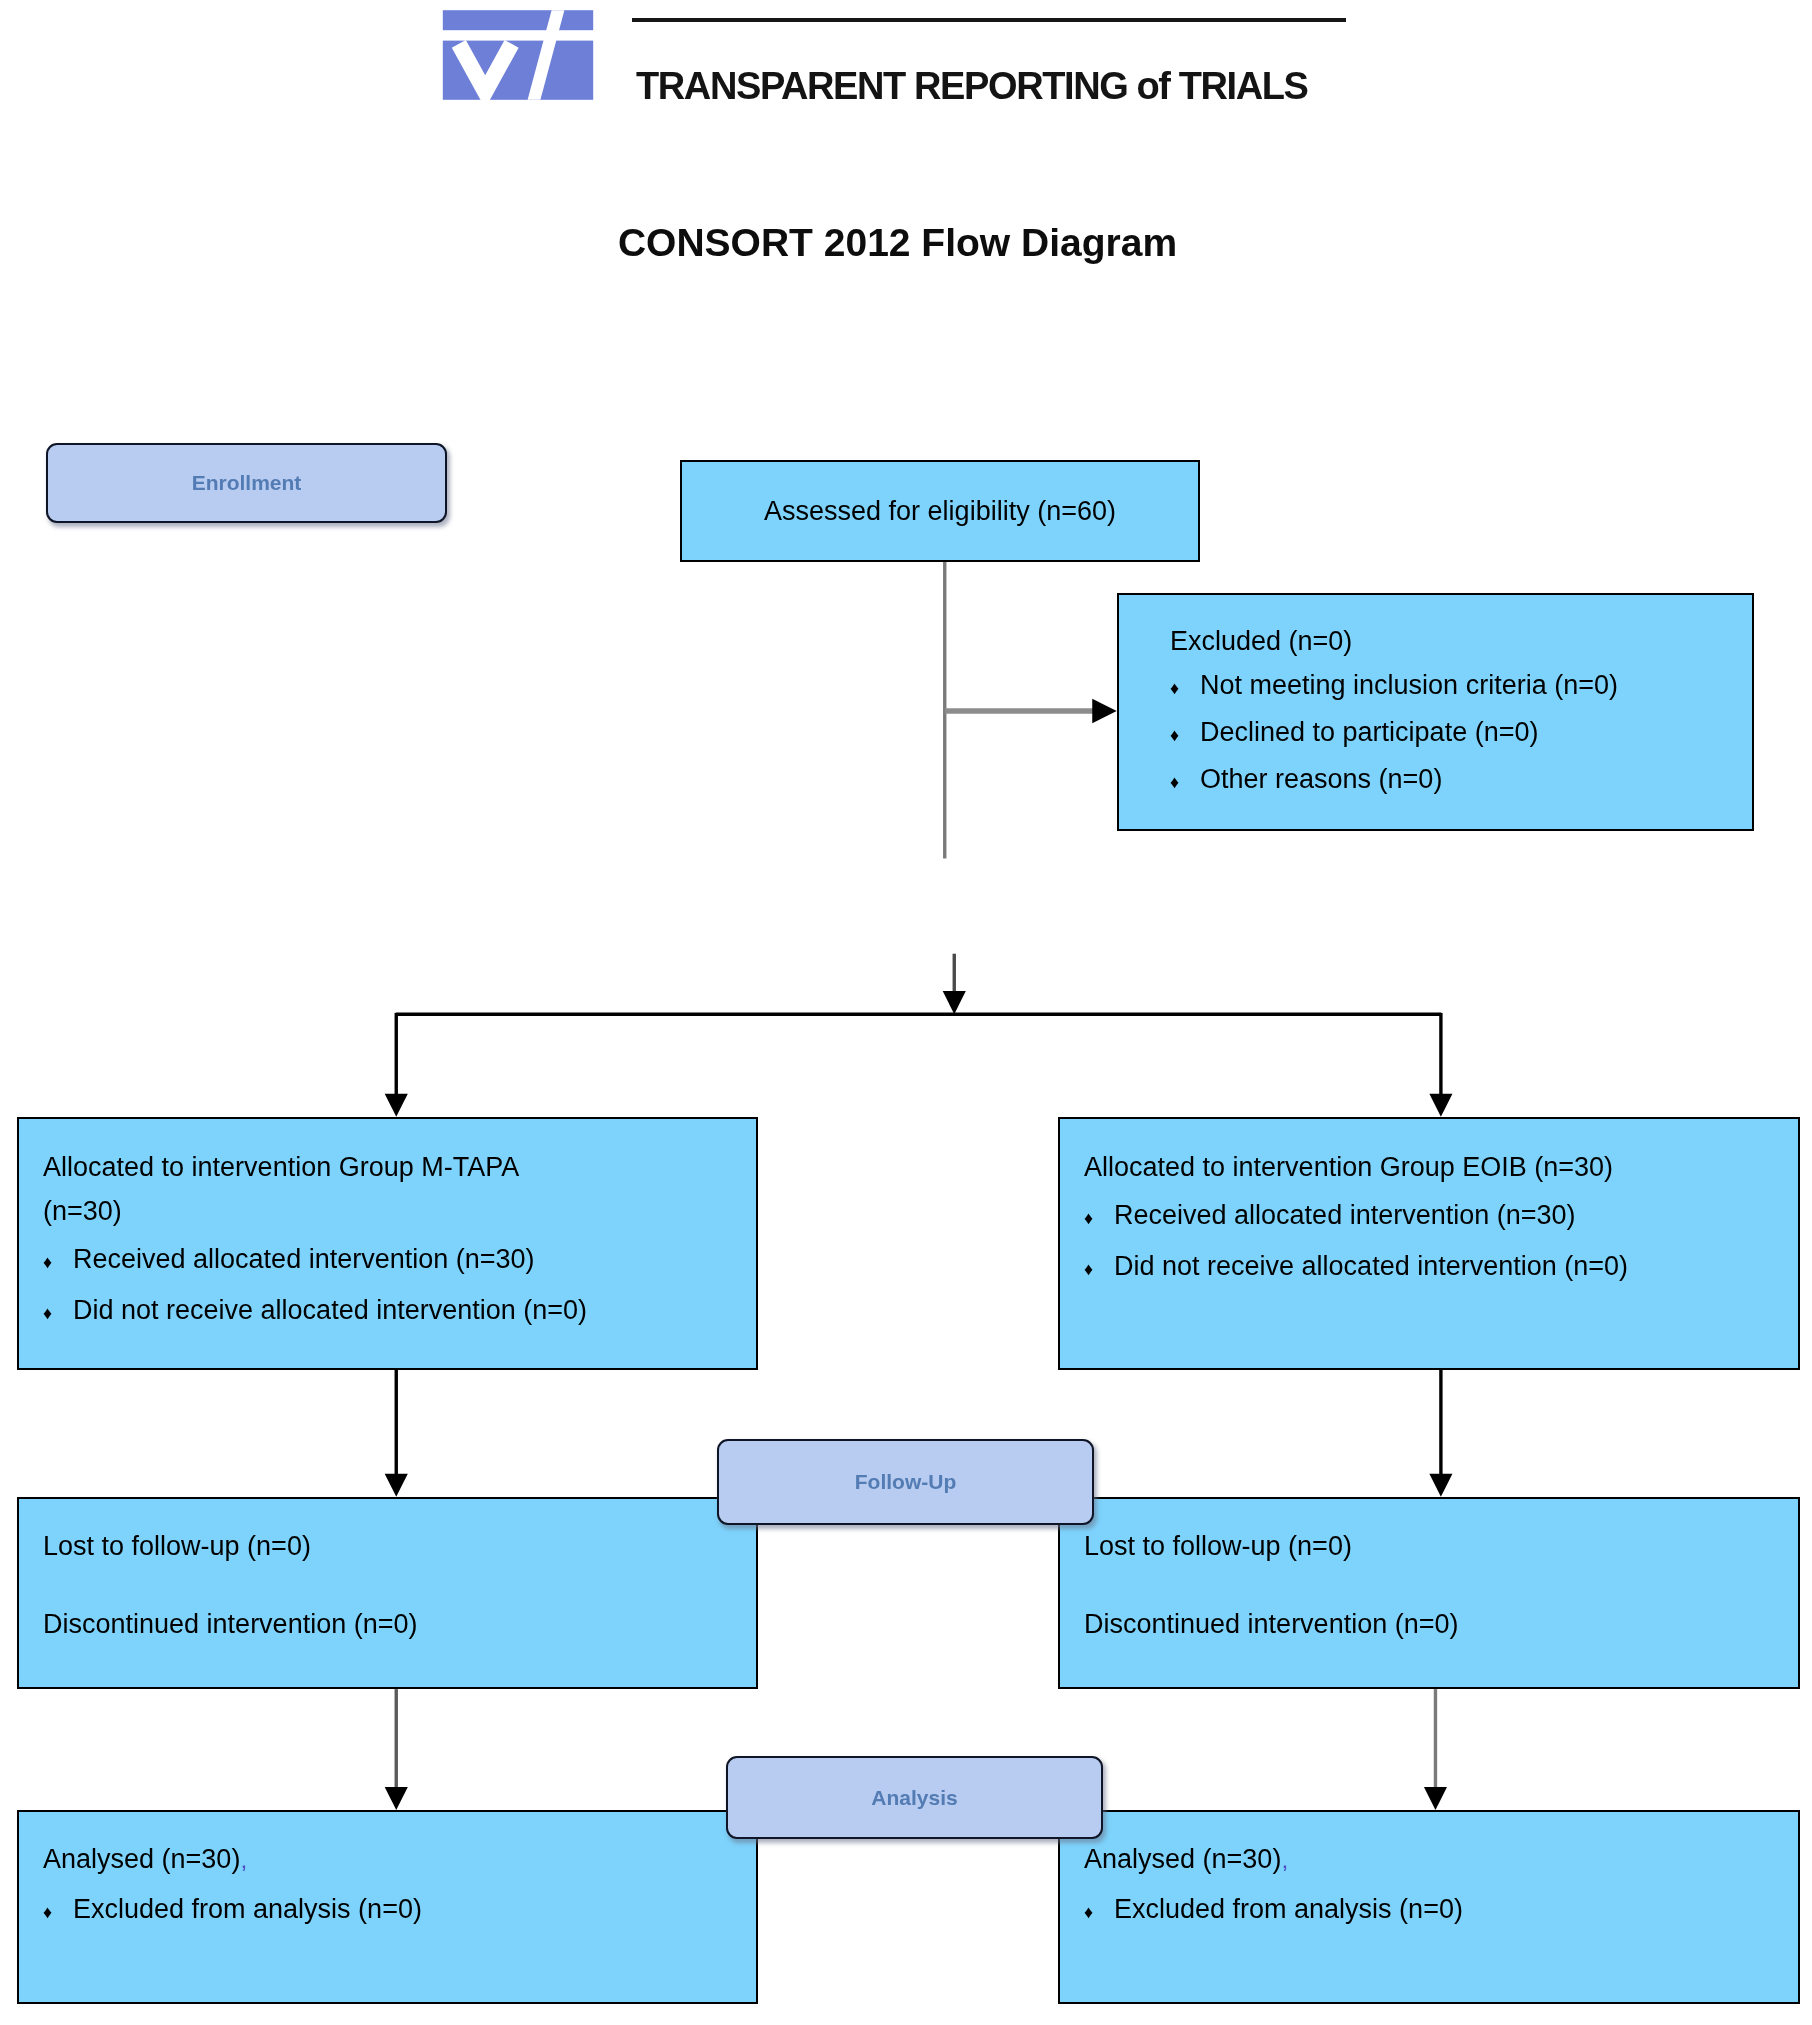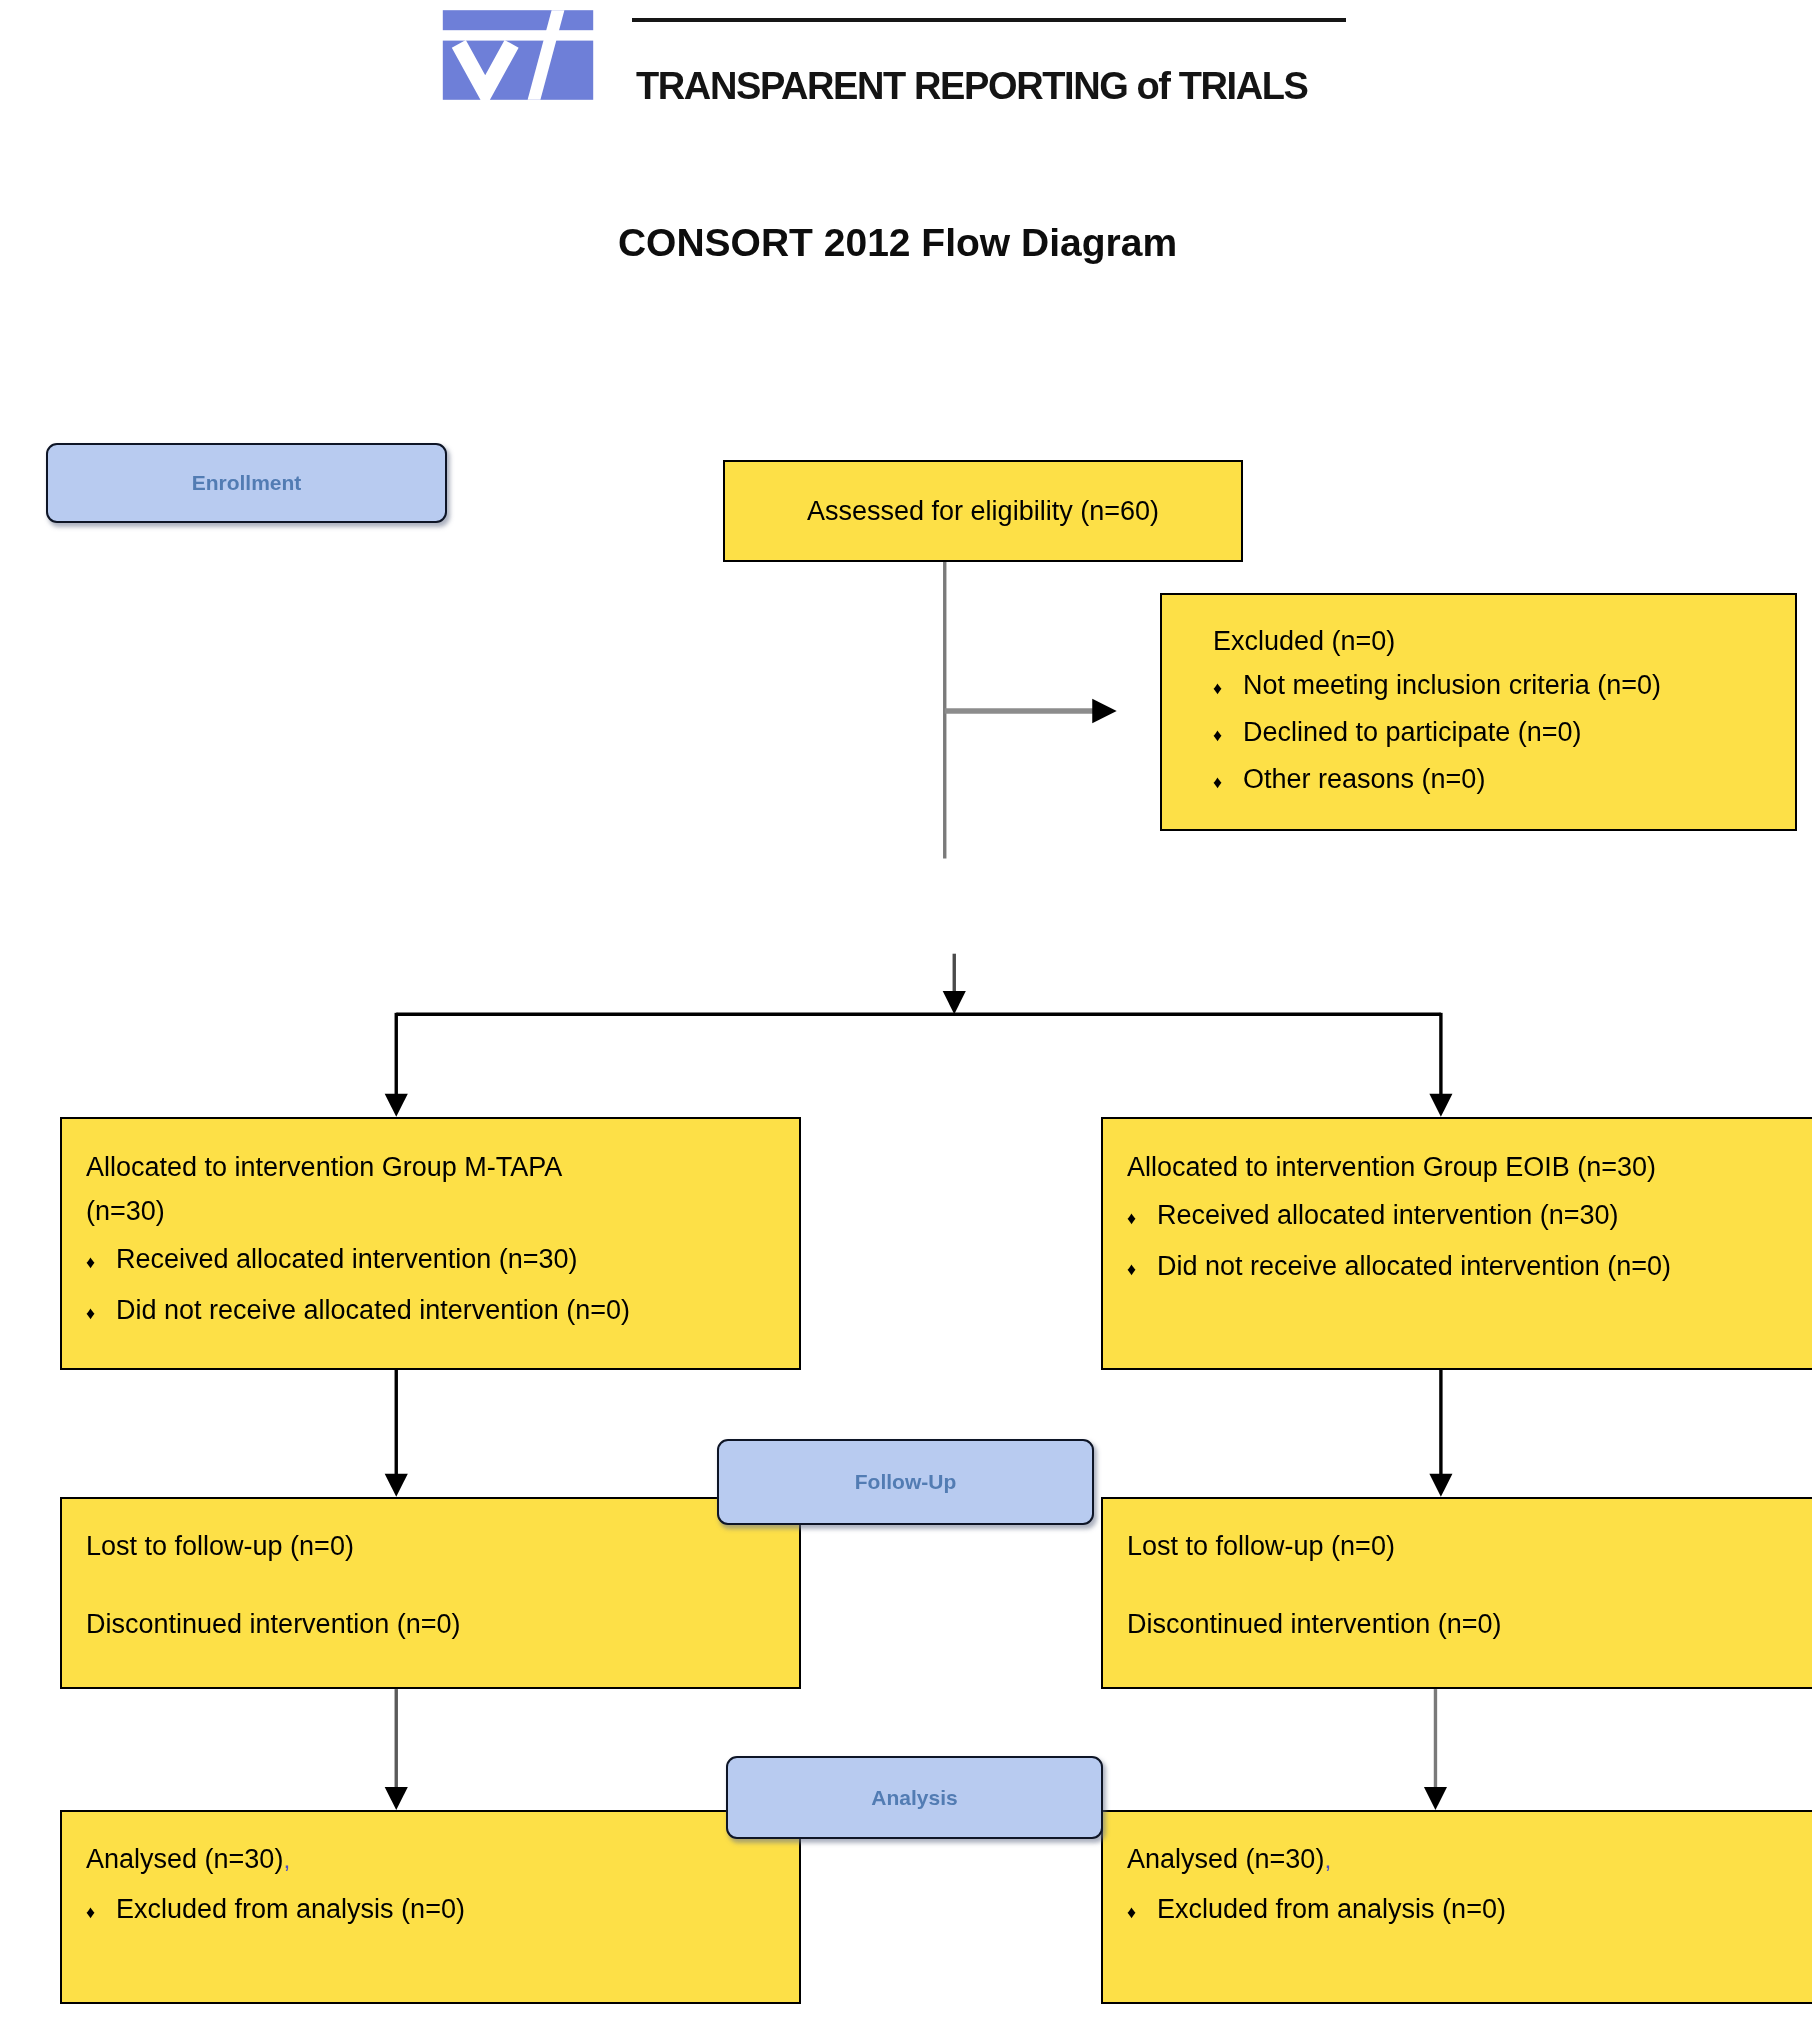--- a/index.html
+++ b/index.html
@@ -13,21 +13,21 @@
   .logo-rule{position:absolute;left:632px;top:17.7px;width:714px;height:4.8px;background:#161616;z-index:2;}
   .logo-text{
     position:absolute;left:636px;top:53px;width:748px;z-index:2;
     font-size:38px;font-weight:700;letter-spacing:-1.4px;color:#141414;white-space:nowrap;margin-top:12px;
   }
   .page-title{
     position:absolute;left:0;top:221px;width:1795px;text-align:center;z-index:2;
     font-size:39px;font-weight:700;color:#0d0d0d;
   }
   
-  .fbox{position:absolute;background:#fde047;border:2.7px solid #000;box-sizing:border-box;z-index:2;font-size:27px;line-height:44px;margin-left:43px;}
+  .fbox{position:absolute;background:#7dd3fc;border:2.7px solid #000;box-sizing:border-box;z-index:2;font-size:27px;line-height:44px;}
   .fbox.center{display:flex;align-items:center;justify-content:center;text-align:center;}
   .box-assessed  {left:680px;top:460px; width:520px;height:102px;}
   .box-excluded  {left:1117px;top:593px; width:637px;height:238px;padding:24px 13.6px 0 51px;}
   .box-randomized{left:729px;top:859px;width:458px;height:95px;}
   .box-alloc-l   {left:17px;  top:1117px;width:741px;height:253px;padding:26px 13.6px 0 24px;}
   .box-alloc-r   {left:1058px;top:1117px;width:742px;height:253px;padding:26px 13.6px 0 24px;}
   .box-fu-l      {left:17px;  top:1497px;width:741px;height:192px;padding:24.5px 13.6px 0 24px;}
   .box-fu-r      {left:1058px;top:1497px;width:742px;height:192px;padding:24.5px 13.6px 0 24px;}
   .box-an-l      {left:17px;  top:1810px;width:741px;height:194px;padding:24.5px 13.6px 0 24px;}
   .box-an-r      {left:1058px;top:1810px;width:742px;height:194px;padding:24.5px 13.6px 0 24px;}

